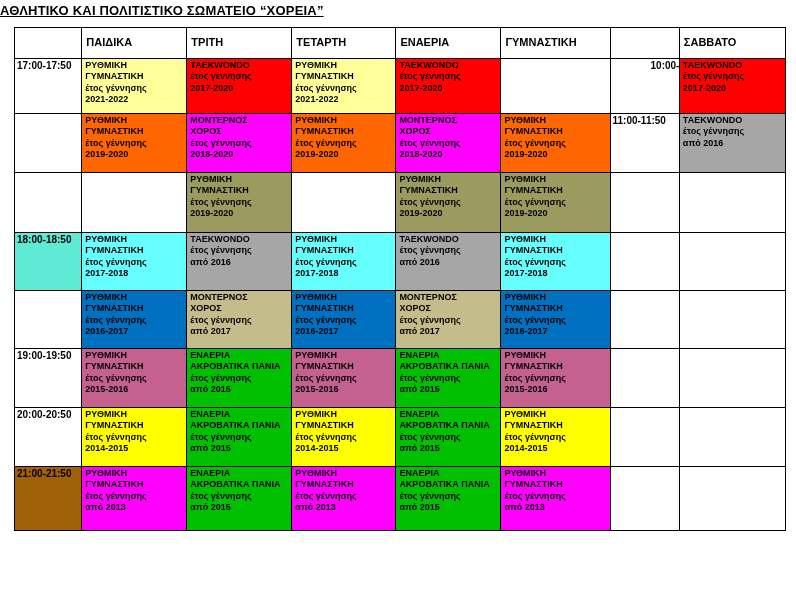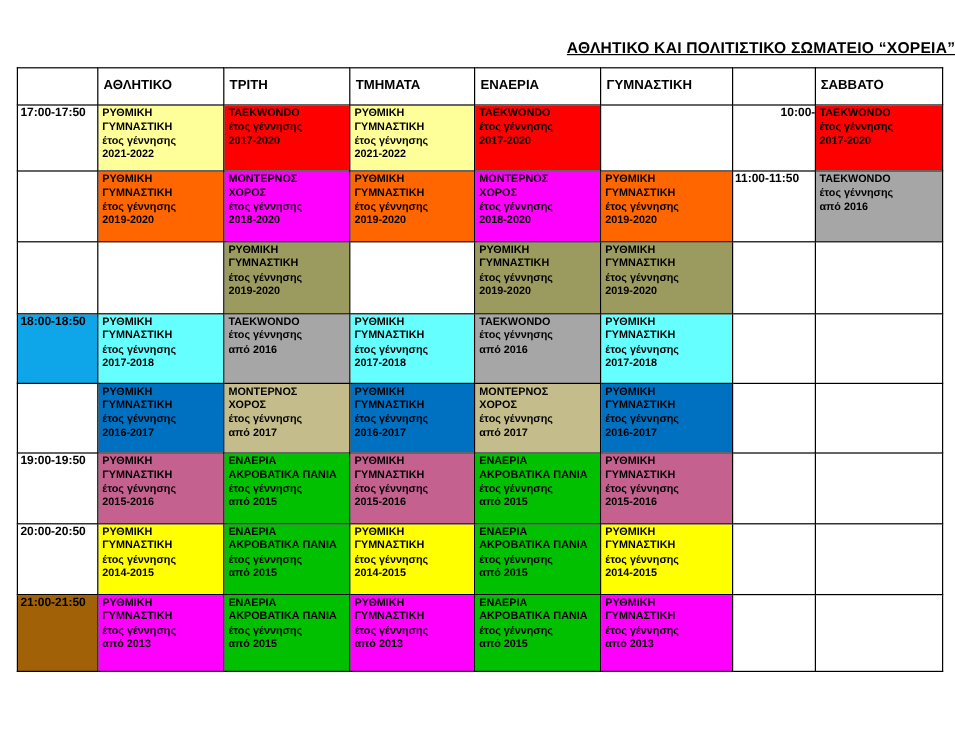--- a/index.html
+++ b/index.html
@@ -1,21 +1,21 @@
 <!DOCTYPE html>
 <html><head>
 <meta charset="utf-8">
 <style>
   html,body{margin:0;padding:0;}
   body{
     width:796px;height:615px;background:#ffffff;
     font-family:"Liberation Sans", sans-serif;color:#000;
     overflow:hidden;
   }
-  .titles{ text-align:right; padding-top:30px; }
+  .titles{ text-align:left; padding-top:1px; }
   .title-line{
     font-weight:bold; font-size:13px; text-decoration:underline;
     line-height:19px; letter-spacing:0.2px;
   }
   table.sched{
     border-collapse:collapse; table-layout:fixed;
     margin:7px 0 0 14px; width:772px;
   }
   table.sched td{
     border:1px solid #000; vertical-align:top;
@@ -52,23 +52,23 @@
       <col style="width: 103px;">
       <col style="width: 102px;">
       <col style="width: 103px;">
       <col style="width: 107px;">
       <col style="width: 68px;">
       <col style="width: 104px;">
     </colgroup>
     <tbody>
       <tr class="hdr">
         <td></td>
-        <td>ΑΘΛΗΤΙΚΟ</td>
+        <td>ΠΑΙΔΙΚΑ</td>
         <td>ΤΡΙΤΗ</td>
-        <td>ΤΜΗΜΑΤΑ</td>
+        <td>ΤΕΤΑΡΤΗ</td>
         <td>ΕΝΑΕΡΙΑ</td>
         <td>ΓΥΜΝΑΣΤΙΚΗ</td>
         <td></td>
         <td>ΣΑΒΒΑΤΟ</td>
       </tr>
       <tr>
         <td class="time" style="background-color: rgb(255, 255, 255);">17:00-17:50</td>
         <td style="background-color: rgb(255, 255, 153);">ΡΥΘΜΙΚΗ
 ΓΥΜΝΑΣΤΙΚΗ
 έτος γέννησης
@@ -129,21 +129,21 @@
 έτος γέννησης
 2019-2020</td>
         <td style="background-color: rgb(155, 155, 95);">ΡΥΘΜΙΚΗ
 ΓΥΜΝΑΣΤΙΚΗ
 έτος γέννησης
 2019-2020</td>
         <td class="time" style="background-color: rgb(255, 255, 255);"></td>
         <td style="background-color: rgb(255, 255, 255);"></td>
       </tr>
       <tr>
-        <td class="time" style="background-color: #0ea5e9;">18:00-18:50</td>
+        <td class="time" style="background-color: #5eead4;">18:00-18:50</td>
         <td style="background-color: rgb(102, 255, 255);">ΡΥΘΜΙΚΗ
 ΓΥΜΝΑΣΤΙΚΗ
 έτος γέννησης
 2017-2018</td>
         <td style="background-color: rgb(166, 166, 166);">TAEKWONDO
 έτος γέννησης
 από 2016</td>
         <td style="background-color: rgb(102, 255, 255);">ΡΥΘΜΙΚΗ
 ΓΥΜΝΑΣΤΙΚΗ
 έτος γέννησης

